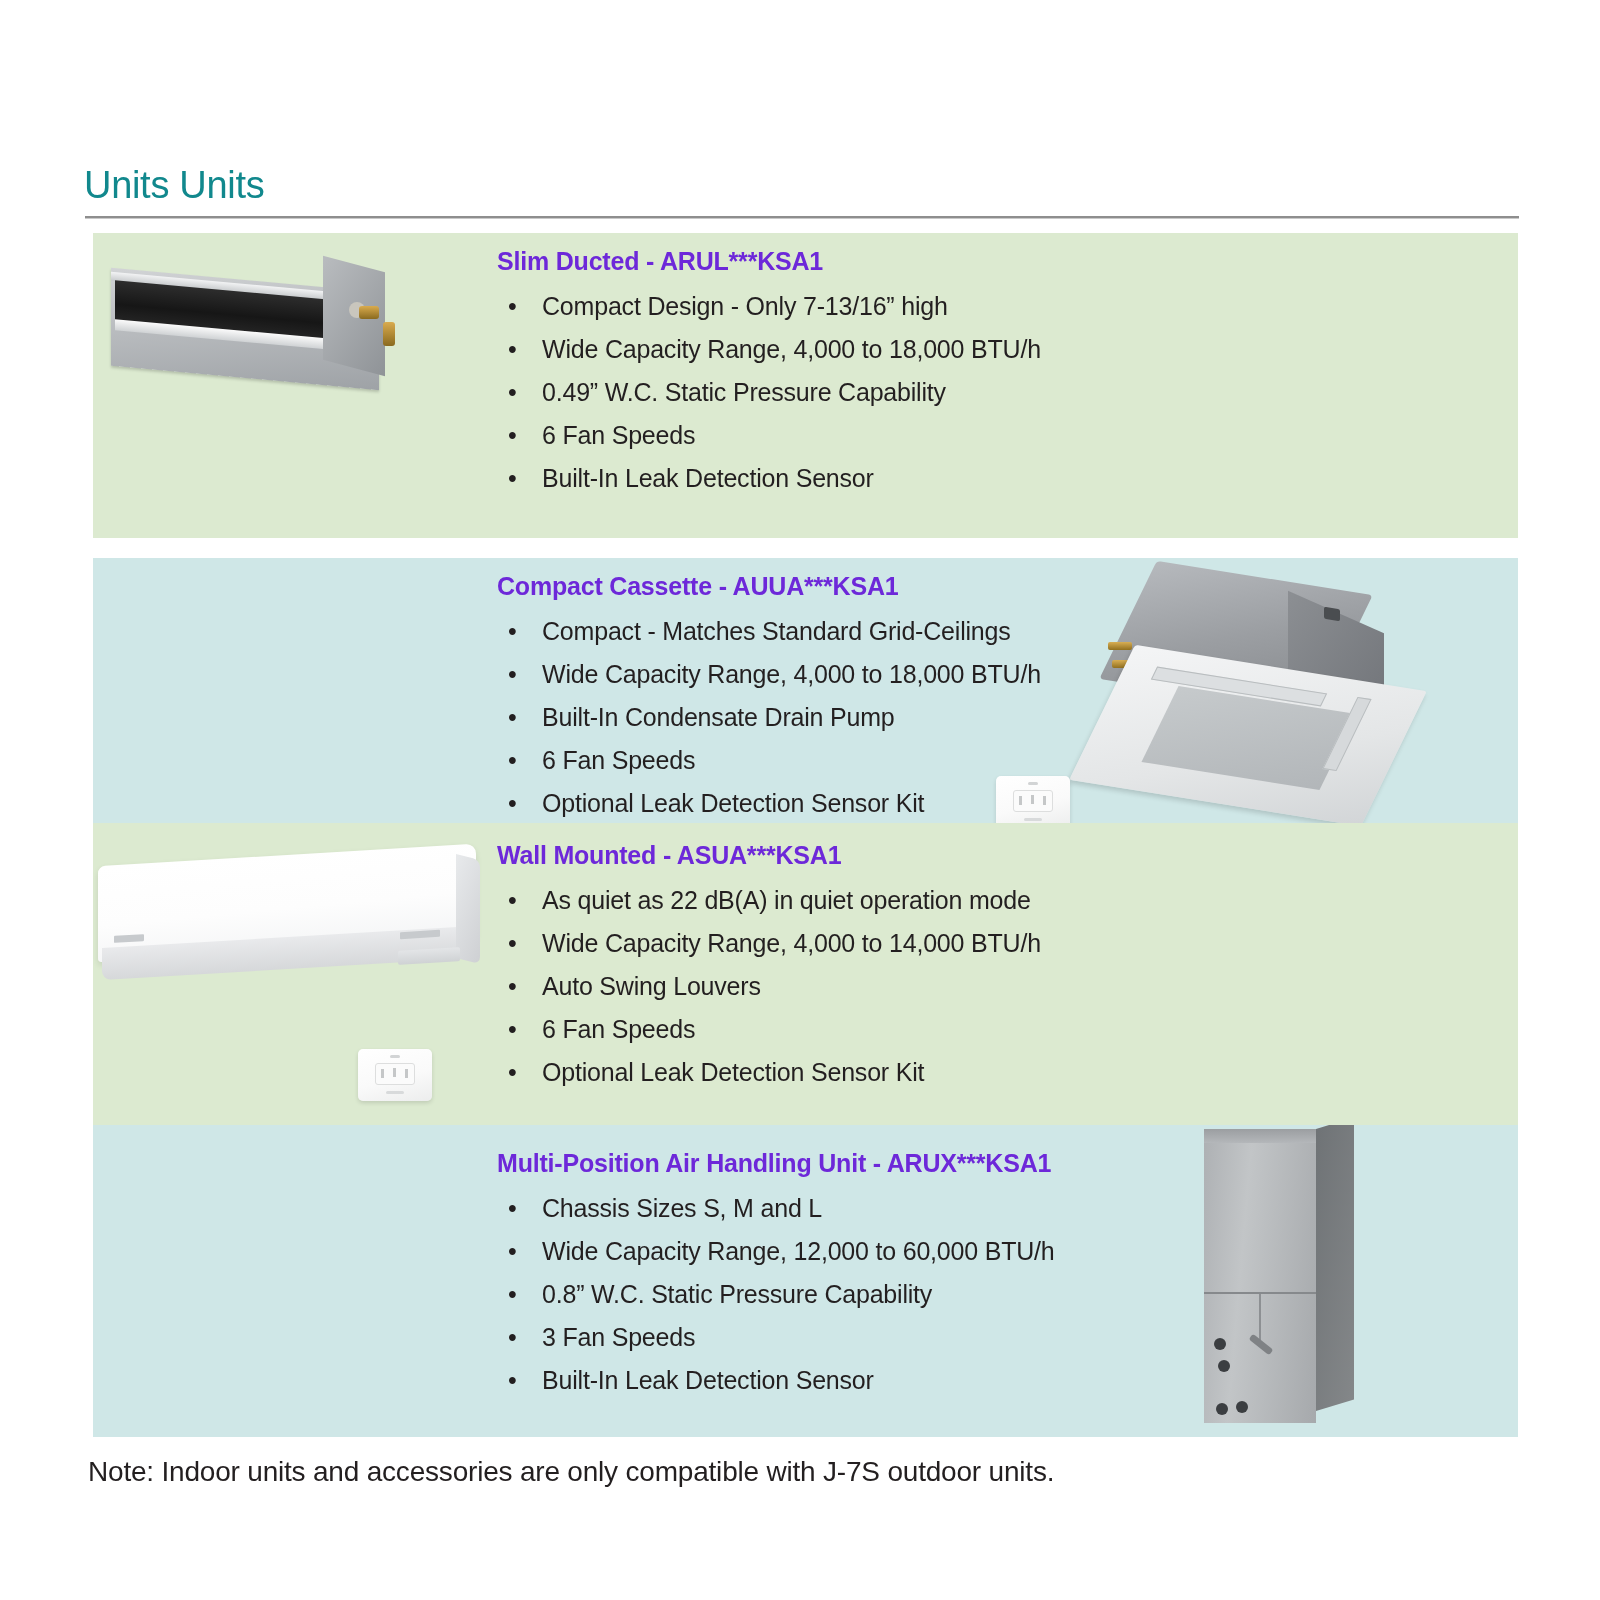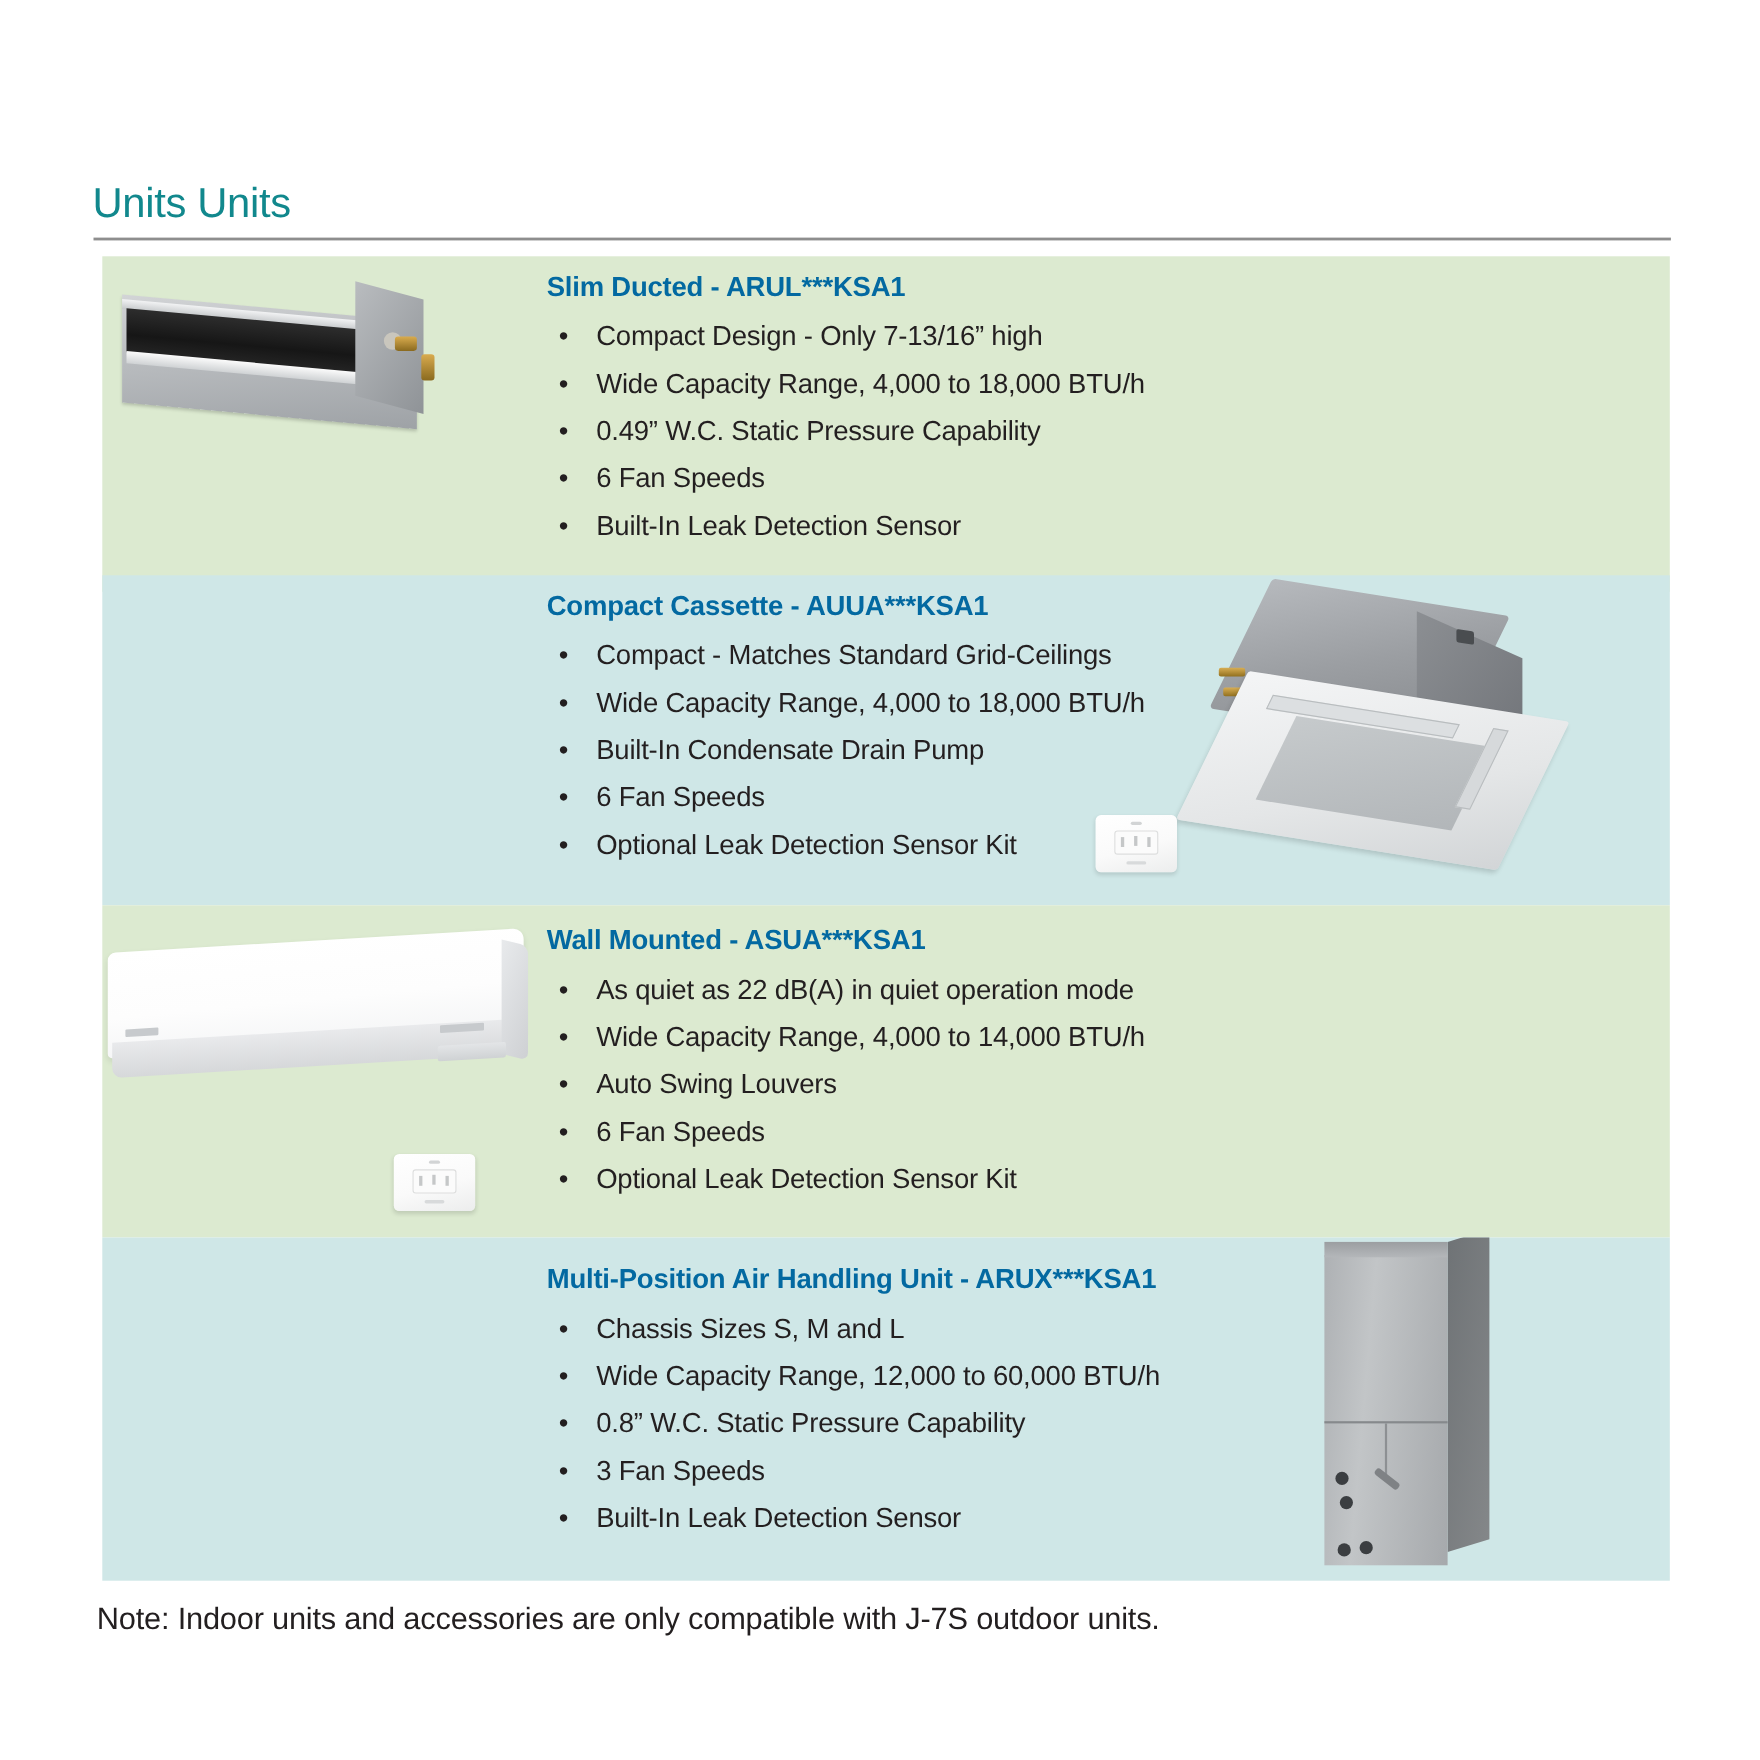--- a/index.html
+++ b/index.html
@@ -45,37 +45,37 @@
   .band {
     position: absolute;
     left: 93px;
     width: 1425px;
     overflow: hidden;
   }
   .band.green { background: #dcead0; }
   .band.teal  { background: #cfe7e7; }
 
   .band-1 { top: 233px;  height: 305px; }
-  .band-2 { top: 523px;  height: 300px; }
+  .band-2 { top: 558px;  height: 300px; }
   .band-3 { top: 823px;  height: 302px; }
   .band-4 { top: 1125px; height: 312px; }
 
   
   .text-block {
     position: absolute;
     left: 404px;       
     top: 14px;
   }
   .band-3 .text-block { top: 18px; }
   .band-4 .text-block { top: 24px; }
 
   .unit-title {
     font-size: 25px;
     font-weight: 700;
-    color: #0369a1;
+    color: #6d28d9;
     letter-spacing: -0.2px;
     white-space: nowrap;
     margin-bottom: 9px;
   }
 
   ul.feature-list { list-style: none; }
 
   ul.feature-list li {
     position: relative;
     font-size: 25px;

